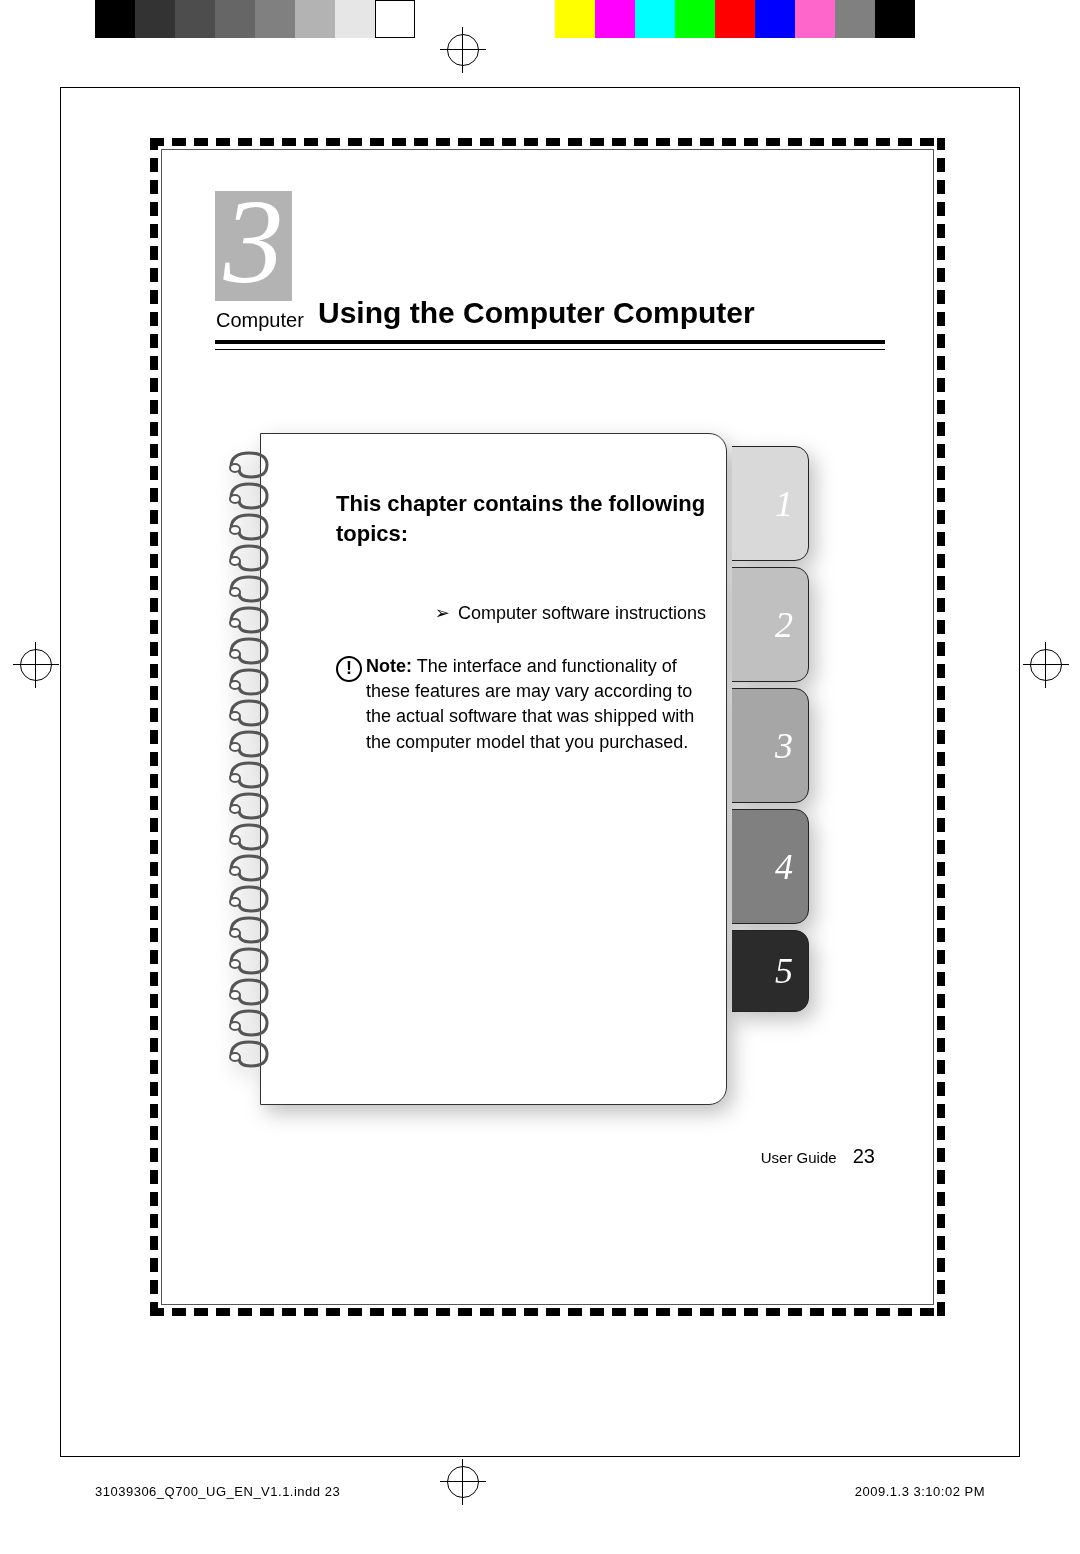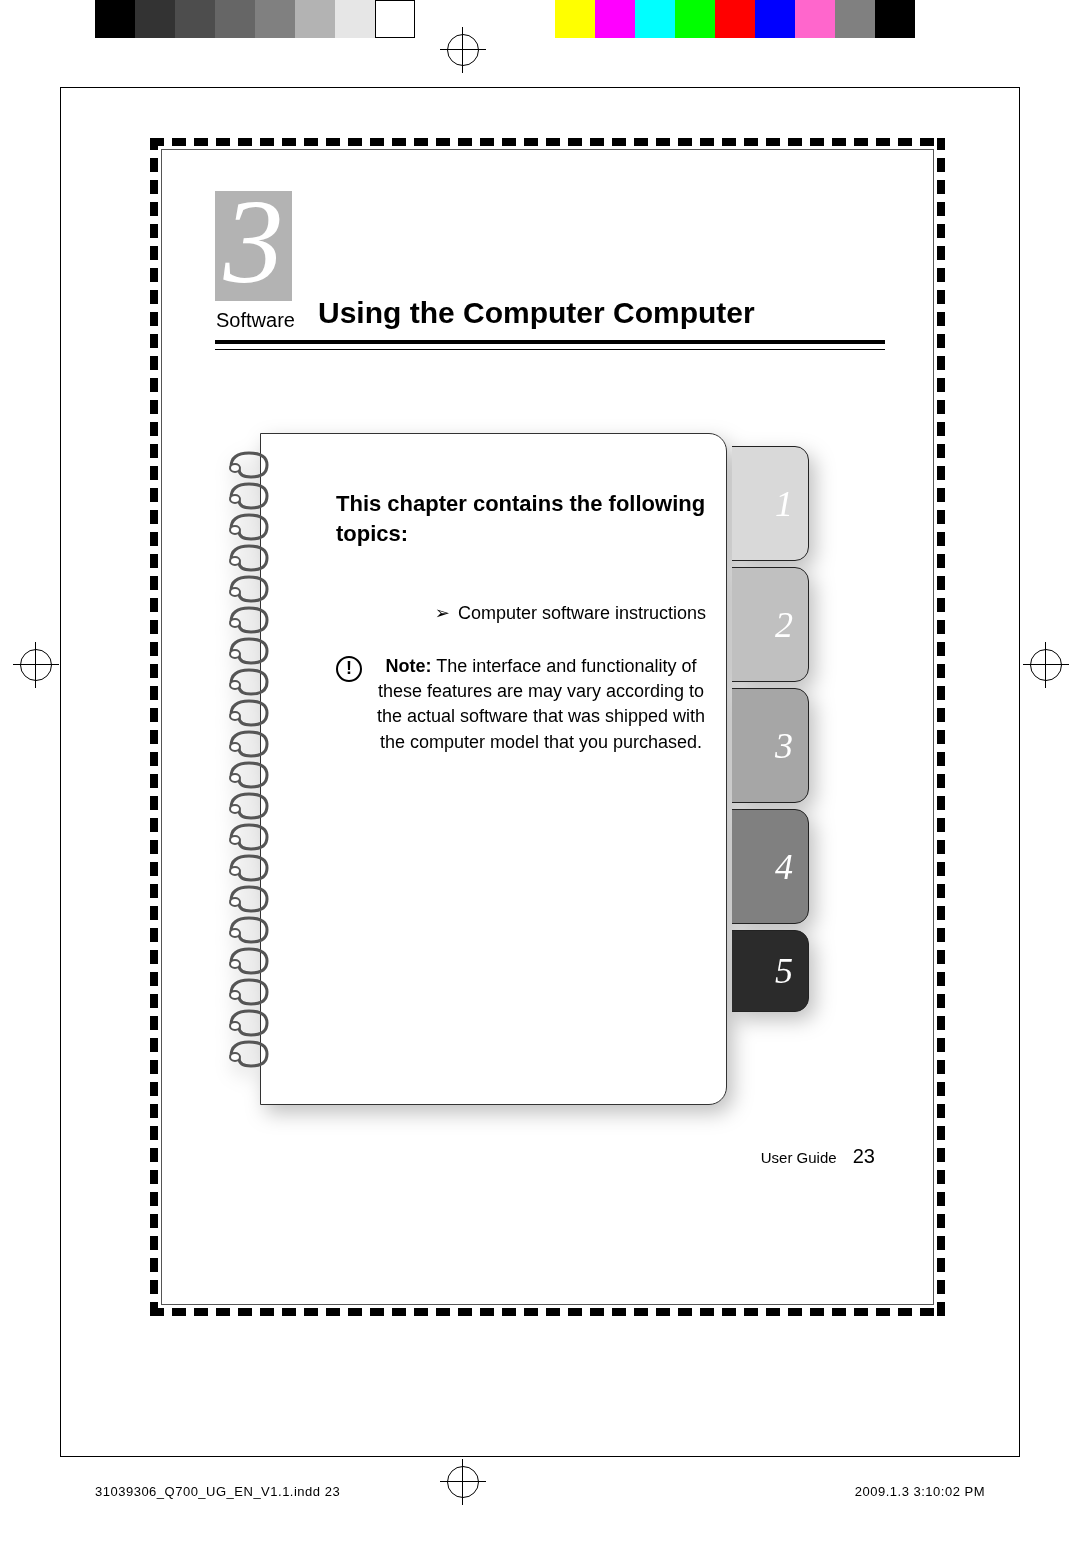--- a/index.html
+++ b/index.html
@@ -198,21 +198,21 @@
   }
   .note-icon span {
     display: inline-block;
     width: 22px; height: 22px;
     border: 2.5px solid #000;
     border-radius: 50%;
     text-align: center;
     font-size: 18px;
     line-height: 20px;
   }
-  .note-text { flex: 1; text-align: center; }
+  .note-text { flex: 1; }
   .note-text b { font-weight: bold; }
 
   
   .tabs {
     position: absolute;
     left: 498px;
     top: 12px;
     width: 48px;
   }
   .tab {
@@ -294,21 +294,21 @@
 
 <div class="outer-frame"></div>
 
 <div class="dash-frame">
   <div class="dash-inner"></div>
 </div>
 
 <div class="chapter-box">
   <div class="chapter-num">3</div>
 </div>
-<div class="chapter-label">Software</div>
+<div class="chapter-label">Computer</div>
 <div class="chapter-title">Using the Computer Computer</div>
 <div class="rule1"></div>
 <div class="rule2"></div>
 
 <div class="notebook-wrap">
   <div class="notebook-page">
     <div class="intro">This chapter contains the following topics:</div>
     <div class="topic">
       <span class="arrow">➢</span><span>Computer software instructions</span>
     </div>

